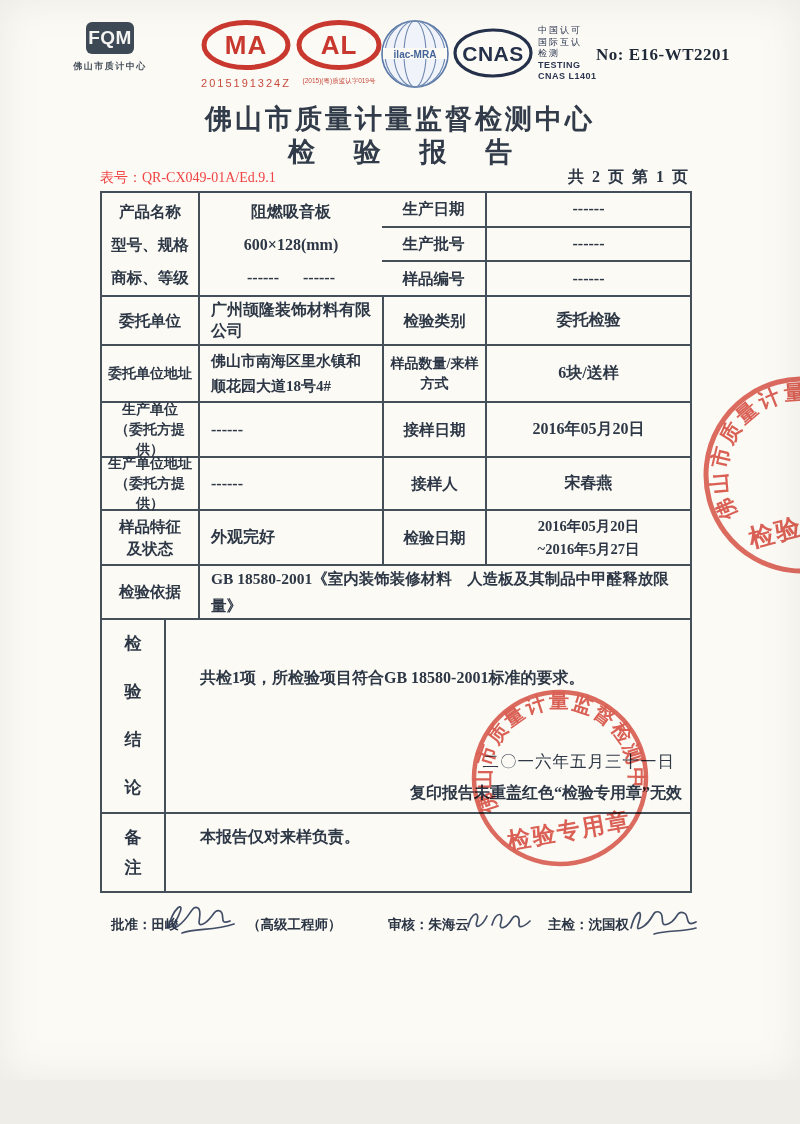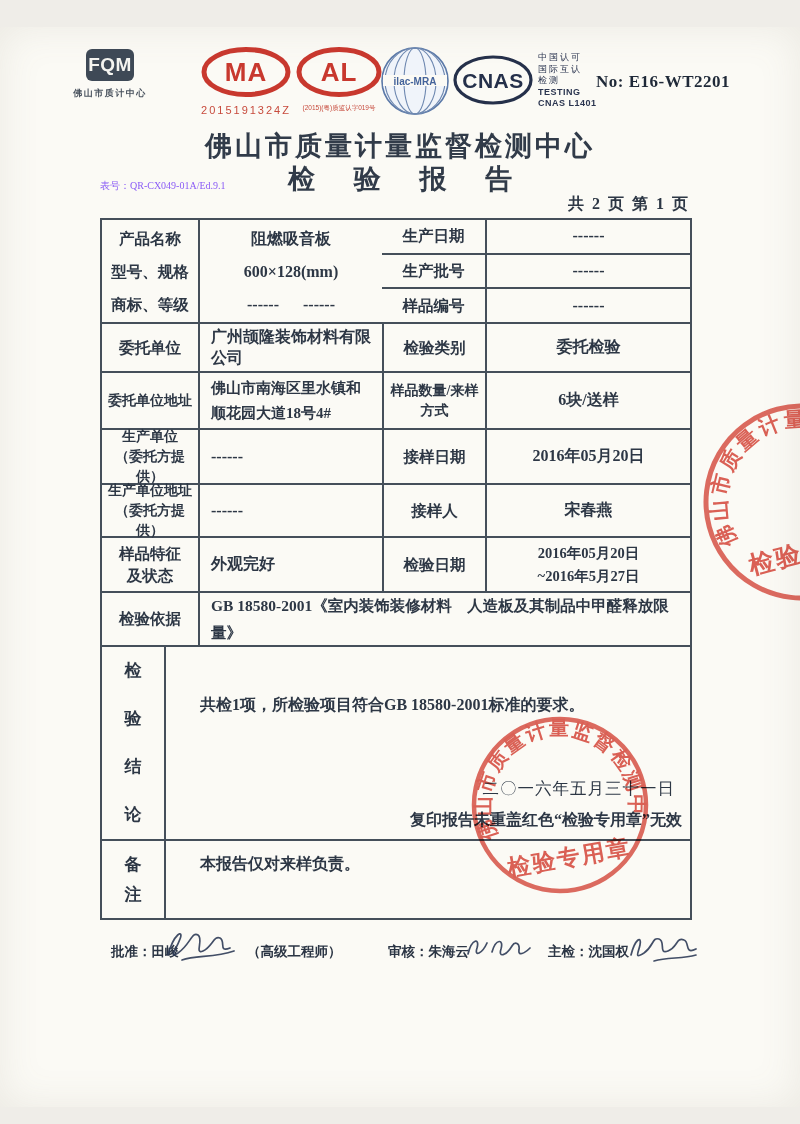--- a/index.html
+++ b/index.html
@@ -1,19 +1,19 @@
 <!DOCTYPE html>
 <html><head>
 <meta charset="utf-8">
 <style>
   * { margin:0; padding:0; box-sizing:border-box; }
   html,body { width:800px; height:1124px; }
   body { background:#efede8; font-family:"Liberation Serif","DejaVu Serif",serif; color:#2d3745; }
   #page { position:relative; width:800px; height:1080px; background:#fbfaf5; overflow:hidden;
-          box-shadow: inset 0 0 40px rgba(120,115,100,0.12); margin-top: 27px; }
+          box-shadow: inset 0 0 40px rgba(120,115,100,0.12); }
 
   
   .abs { position:absolute; }
   .fqm-block { left:62px; top:22px; width:96px; text-align:center; }
   .fqm-box { display:inline-block; width:48px; height:32px; line-height:32px; background:#3e4956;
              border-radius:6px; color:#f4f4f0; font-family:"Liberation Sans","DejaVu Sans",sans-serif;
              font-weight:bold; font-size:19px; letter-spacing:0.5px; }
   .fqm-cap { margin-top:6px; font-size:9px; font-weight:bold; color:#49525e; letter-spacing:1.5px; }
 
   .logo-cap-red { margin-top:3px; color:#c74a3c; font-family:"Liberation Sans","DejaVu Sans",sans-serif; }
@@ -26,21 +26,21 @@
   .cnas-caption { left:538px; top:25px; font-family:"Liberation Sans","DejaVu Sans",sans-serif;
                   font-size:9px; line-height:11.5px; color:#2b3550; }
   .cnas-caption .en { font-weight:bold; letter-spacing:0.5px; }
   .report-no { left:596px; top:45px; font-size:17px; font-weight:bold; color:#1f2938; letter-spacing:0.5px; }
 
   
   .title-org { left:0; top:101px; width:800px; text-align:center; font-size:27px; font-weight:bold;
                letter-spacing:3px; color:#313b49; }
   .title-doc { left:0; top:134px; width:800px; text-align:center; font-size:27px; font-weight:bold;
                letter-spacing:14px; text-indent:14px; word-spacing:4px; color:#313b49; }
-  .meta-form { left:100px; top:152px; font-size:10px; color:#8b5cf6; }
+  .meta-form { left:100px; top:169px; font-size:14px; color:#ef4444; }
   .meta-page { right:110px; top:167px; font-size:16px; letter-spacing:2px; font-weight:bold; position:absolute; }
 
   
   .tbl { position:absolute; left:100px; top:191px; width:592px; border:2px solid #454f5a; }
   .row { display:flex; border-top:2px solid #454f5a; }
   .row:first-child { border-top:none; }
   .cell { display:flex; align-items:center; justify-content:center; border-left:2px solid #454f5a;
           font-weight:bold; font-size:16px; text-align:center; }
   .cell:first-child { border-left:none; }
   .lbl { flex:0 0 96px; font-size:15.5px; line-height:22px; }

